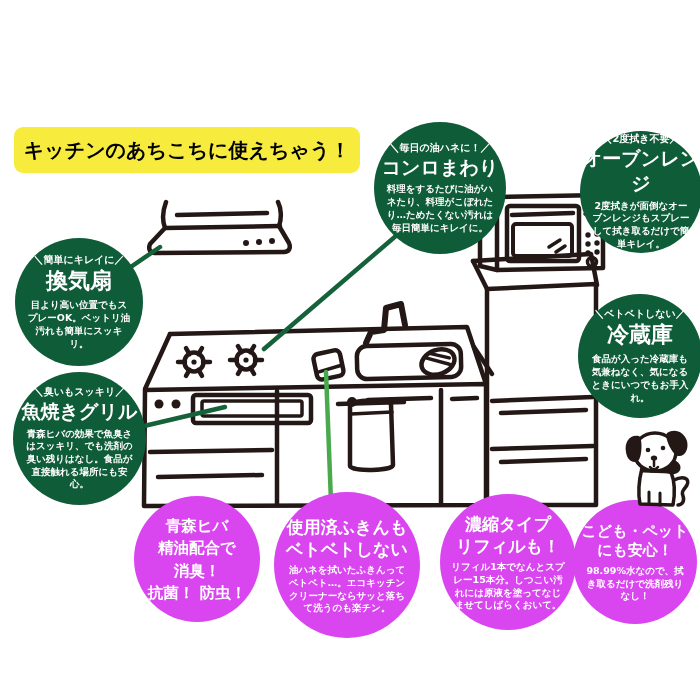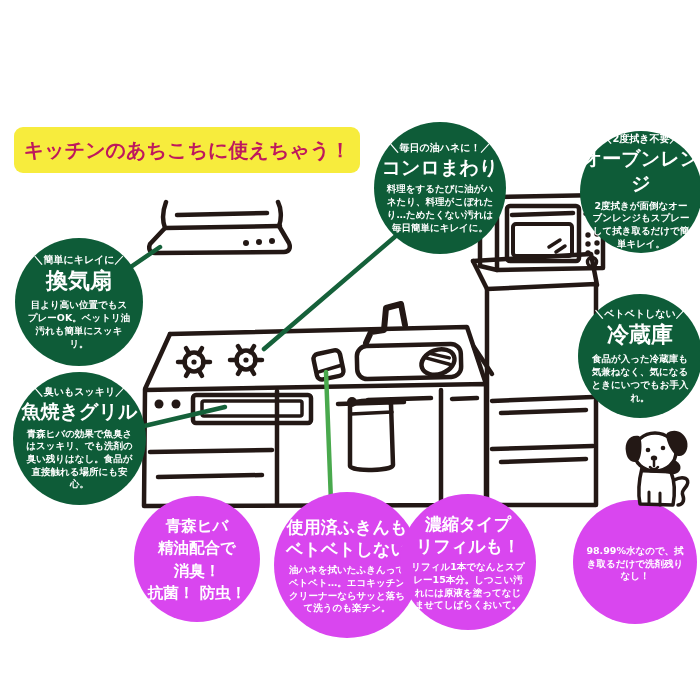--- a/index.html
+++ b/index.html
@@ -4,21 +4,21 @@
 <style>
   html,body{margin:0;padding:0;background:#fff;}
   body{font-family:"DejaVu Sans",sans-serif;}
   #stage{position:relative;width:700px;height:700px;background:#ffffff;overflow:hidden;}
   svg{position:absolute;left:0;top:0;}
   #kitchen-svg{z-index:1;}
   #dog-svg{z-index:3;}
   .banner{
     position:absolute;left:14px;top:127px;width:346px;height:46px;z-index:4;
     background:#f7ec3d;border-radius:9px;display:flex;align-items:center;justify-content:center;
-    color:#be185d;font-weight:bold;font-size:20px;letter-spacing:0px;white-space:nowrap;
+    color:#000000;font-weight:bold;font-size:20px;letter-spacing:0px;white-space:nowrap;
   }
   .callout{
     position:absolute;border-radius:50%;color:#ffffff;z-index:2;
     display:flex;flex-direction:column;align-items:center;justify-content:center;
     text-align:center;box-sizing:border-box;
   }
   .c-dark{background:#0e5c38;}
   .c-light{background:#d946ef;}
   .tag{font-size:10px;font-weight:bold;white-space:nowrap;line-height:1.2;}
   .ttl{font-weight:bold;line-height:1.3;white-space:pre-line;margin-top:1px;}
@@ -172,27 +172,29 @@
 消臭！
 抗菌！ 防虫！</div>
   </div>
 
   <div class="callout c-light" style="left:274px;top:492px;width:146px;height:146px;">
     <div class="ttl" style="font-size:17px;">使用済ふきんも
 ベトベトしない</div>
     <div class="bdy">油ハネを拭いたふきんってベトベト…。エコキッチンクリーナーならサッと落ちて洗うのも楽チン。</div>
   </div>
 
-  <div class="callout c-light" style="left:400px;top:494px;width:136px;height:136px;">
+  <div class="callout c-light" style="left:440px;top:494px;width:136px;height:136px;">
     <div class="ttl" style="font-size:17px;">濃縮タイプ
 リフィルも！</div>
     <div class="bdy">リフィル1本でなんとスプレー15本分。しつこい汚れには原液を塗ってなじませてしばらくおいて。</div>
   </div>
 
   <div class="callout c-light" style="left:573px;top:500px;width:124px;height:124px;">
+    <div class="ttl" style="font-size:15px;">こども・ペット
+にも安心！</div>
     <div class="bdy">98.99%水なので、拭き取るだけで洗剤残りなし！</div>
   </div>
 
   <svg id="dog-svg" width="700" height="700" viewBox="0 0 700 700">
     <g stroke="#231815" stroke-linecap="round" stroke-linejoin="round">
       <path d="M642,468 C639,480 638,494 640,504 L673,505 C675,494 675,482 671,472 Z" fill="#ffffff" stroke-width="3.5"></path>
       <path d="M649,504 L649,492 M660,505 L660,493" fill="none" stroke-width="3"></path>
       <path d="M674,480 C684,475 690,479 687,485 C684,490 681,491 683,496 C685,501 682,505 678,505" fill="none" stroke-width="3.5"></path>
       <path d="M664,463 C668,458 677,459 680,465 C682,470 678,475 671,474 C666,473 662,467 664,463 Z" fill="#231815" stroke="none"></path>
       <ellipse cx="655" cy="452" rx="21" ry="19" fill="#ffffff" stroke-width="3.5"></ellipse>

